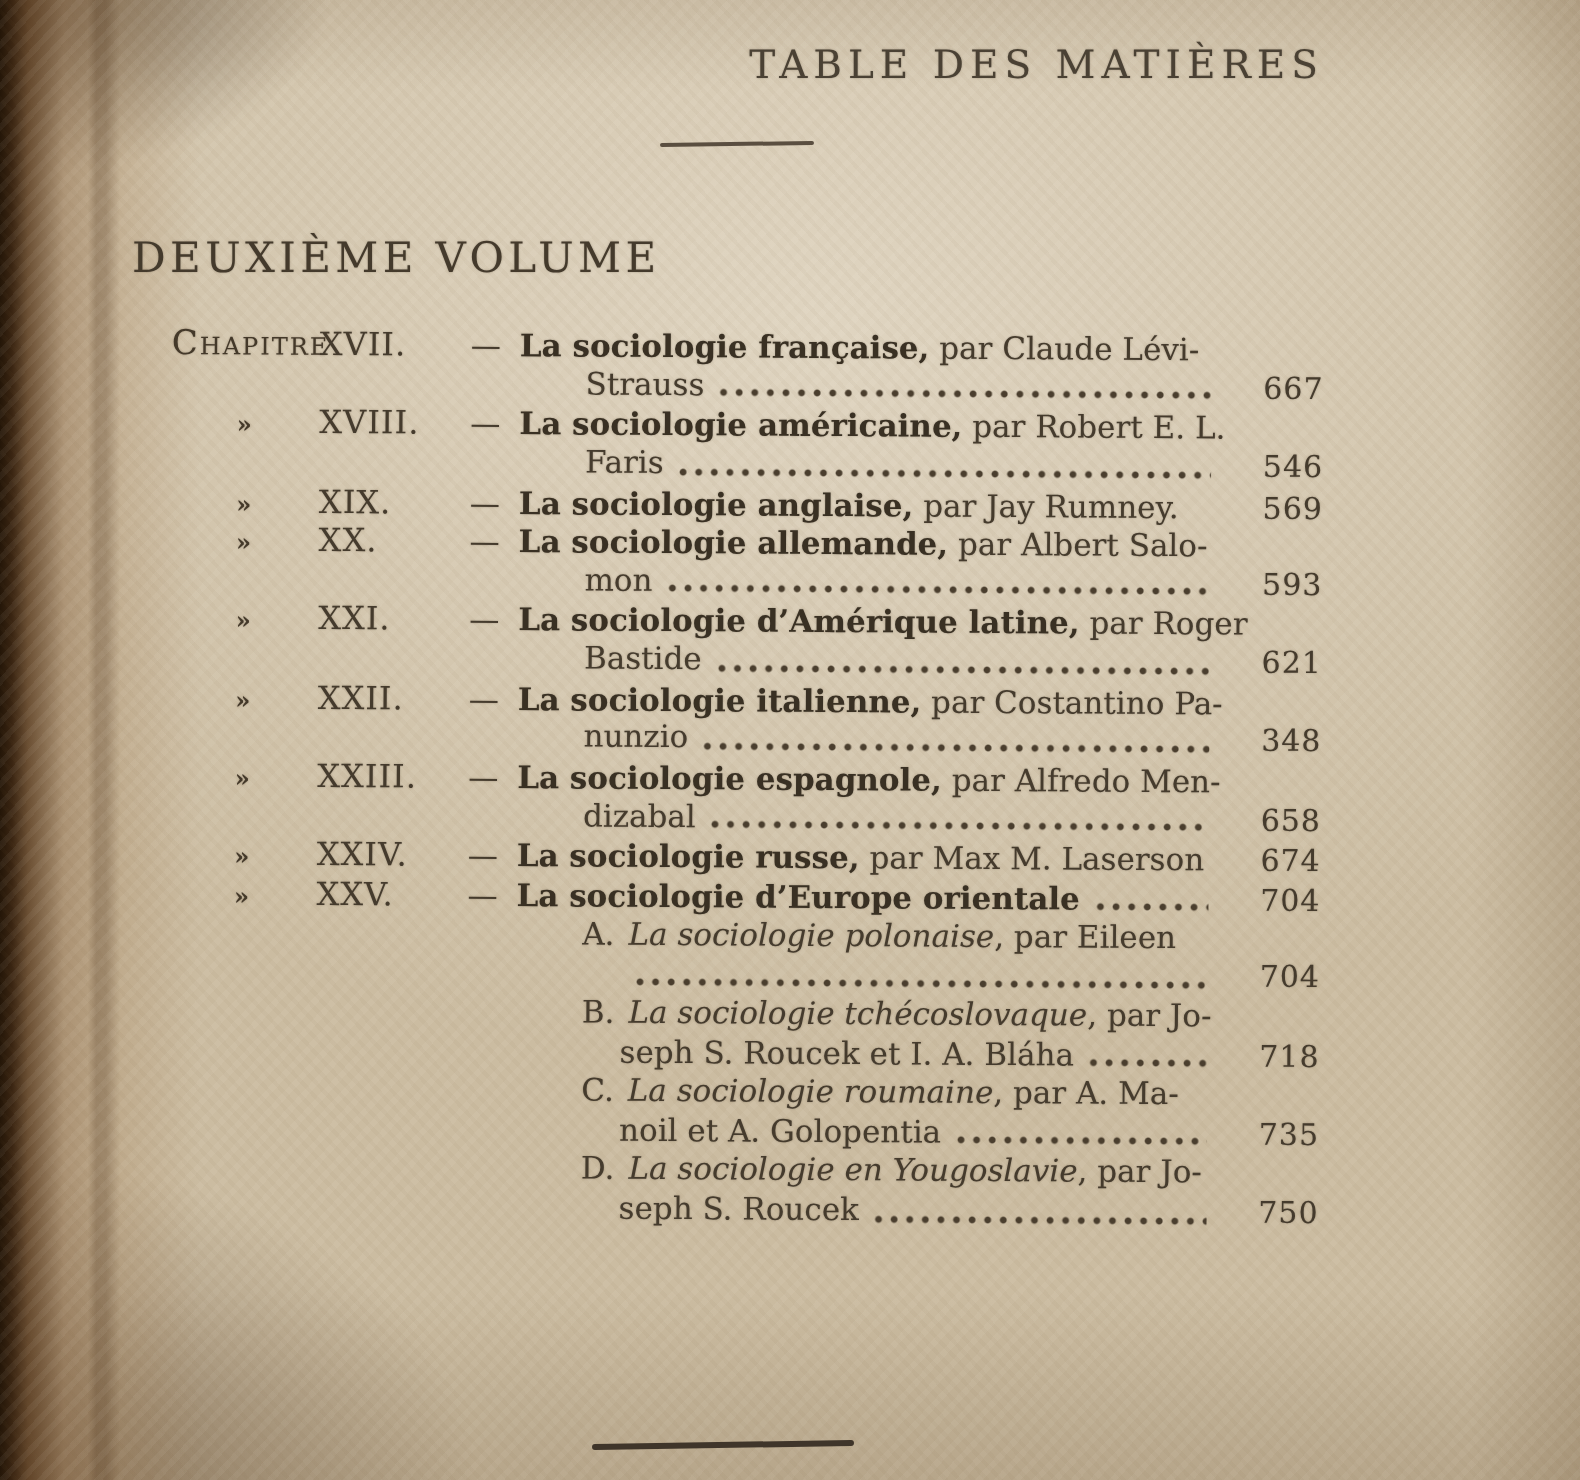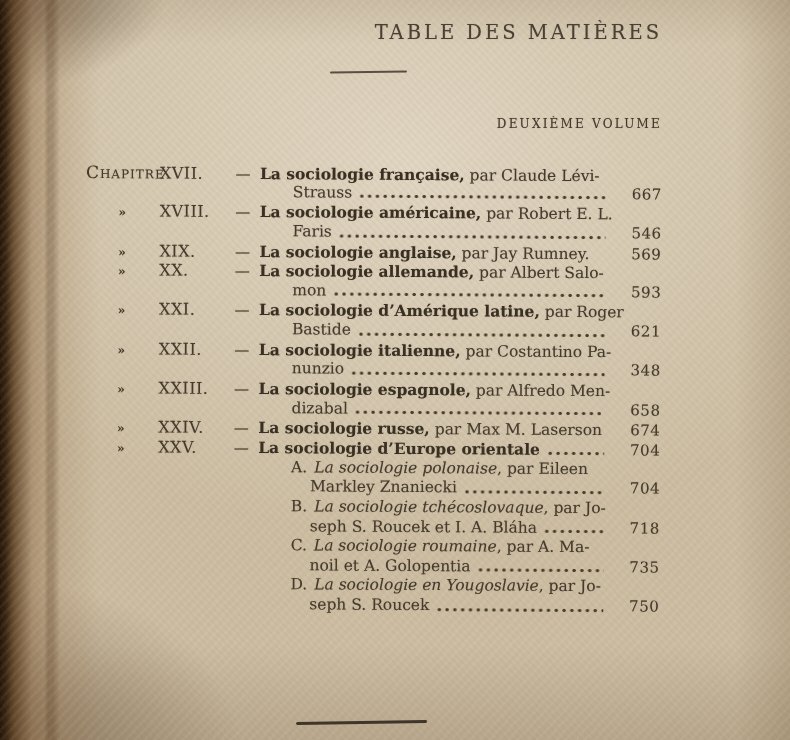--- a/index.html
+++ b/index.html
@@ -40,21 +40,21 @@
     position:absolute; top:21px; left:66px; width:596px;
     text-align:right; font-size:19.5px; letter-spacing:3px;
     color:#4a4134;
   }
   .rule-top {
     position:absolute; top:71px; left:330px; width:77px; height:2px;
     background:#5a4e40; border-radius:1px; transform:rotate(-0.8deg);
   }
   .volume {
     position:absolute; top:117px; left:66px; width:596px;
-    text-align:right; font-size:12px; letter-spacing:2.2px;
+    text-align:left; font-size:21px; letter-spacing:2.2px;
     color:#443a2c;
   }
   .rule-bottom {
     position:absolute; top:721px; left:296px; width:131px; height:2.5px;
     background:#3f352a; border-radius:1.5px; transform:rotate(-0.9deg);
   }
 
   .toc {
     position:absolute; left:86px; top:162px; width:576px;
     transform:rotate(0.35deg); transform-origin:top left;
@@ -197,21 +197,20 @@
       <span class="pg">704</span>
     </div>
 
     <div class="row">
       <span class="sp207"></span>
       <span class="txtn"><span class="let">A.</span><i class="it">La sociologie polonaise</i><span class="by">, par Eileen</span></span>
       <span class="fill"></span>
     </div>
     <div class="row">
       <span class="sp226"></span>
-      <span class="carry">Markley Znaniecki</span>
       <span class="leader"></span>
       <span class="pg">704</span>
     </div>
 
     <div class="row">
       <span class="sp207"></span>
       <span class="txtn"><span class="let">B.</span><i class="it">La sociologie tchécoslovaque</i><span class="by">, par Jo-</span></span>
       <span class="fill"></span>
     </div>
     <div class="row">

